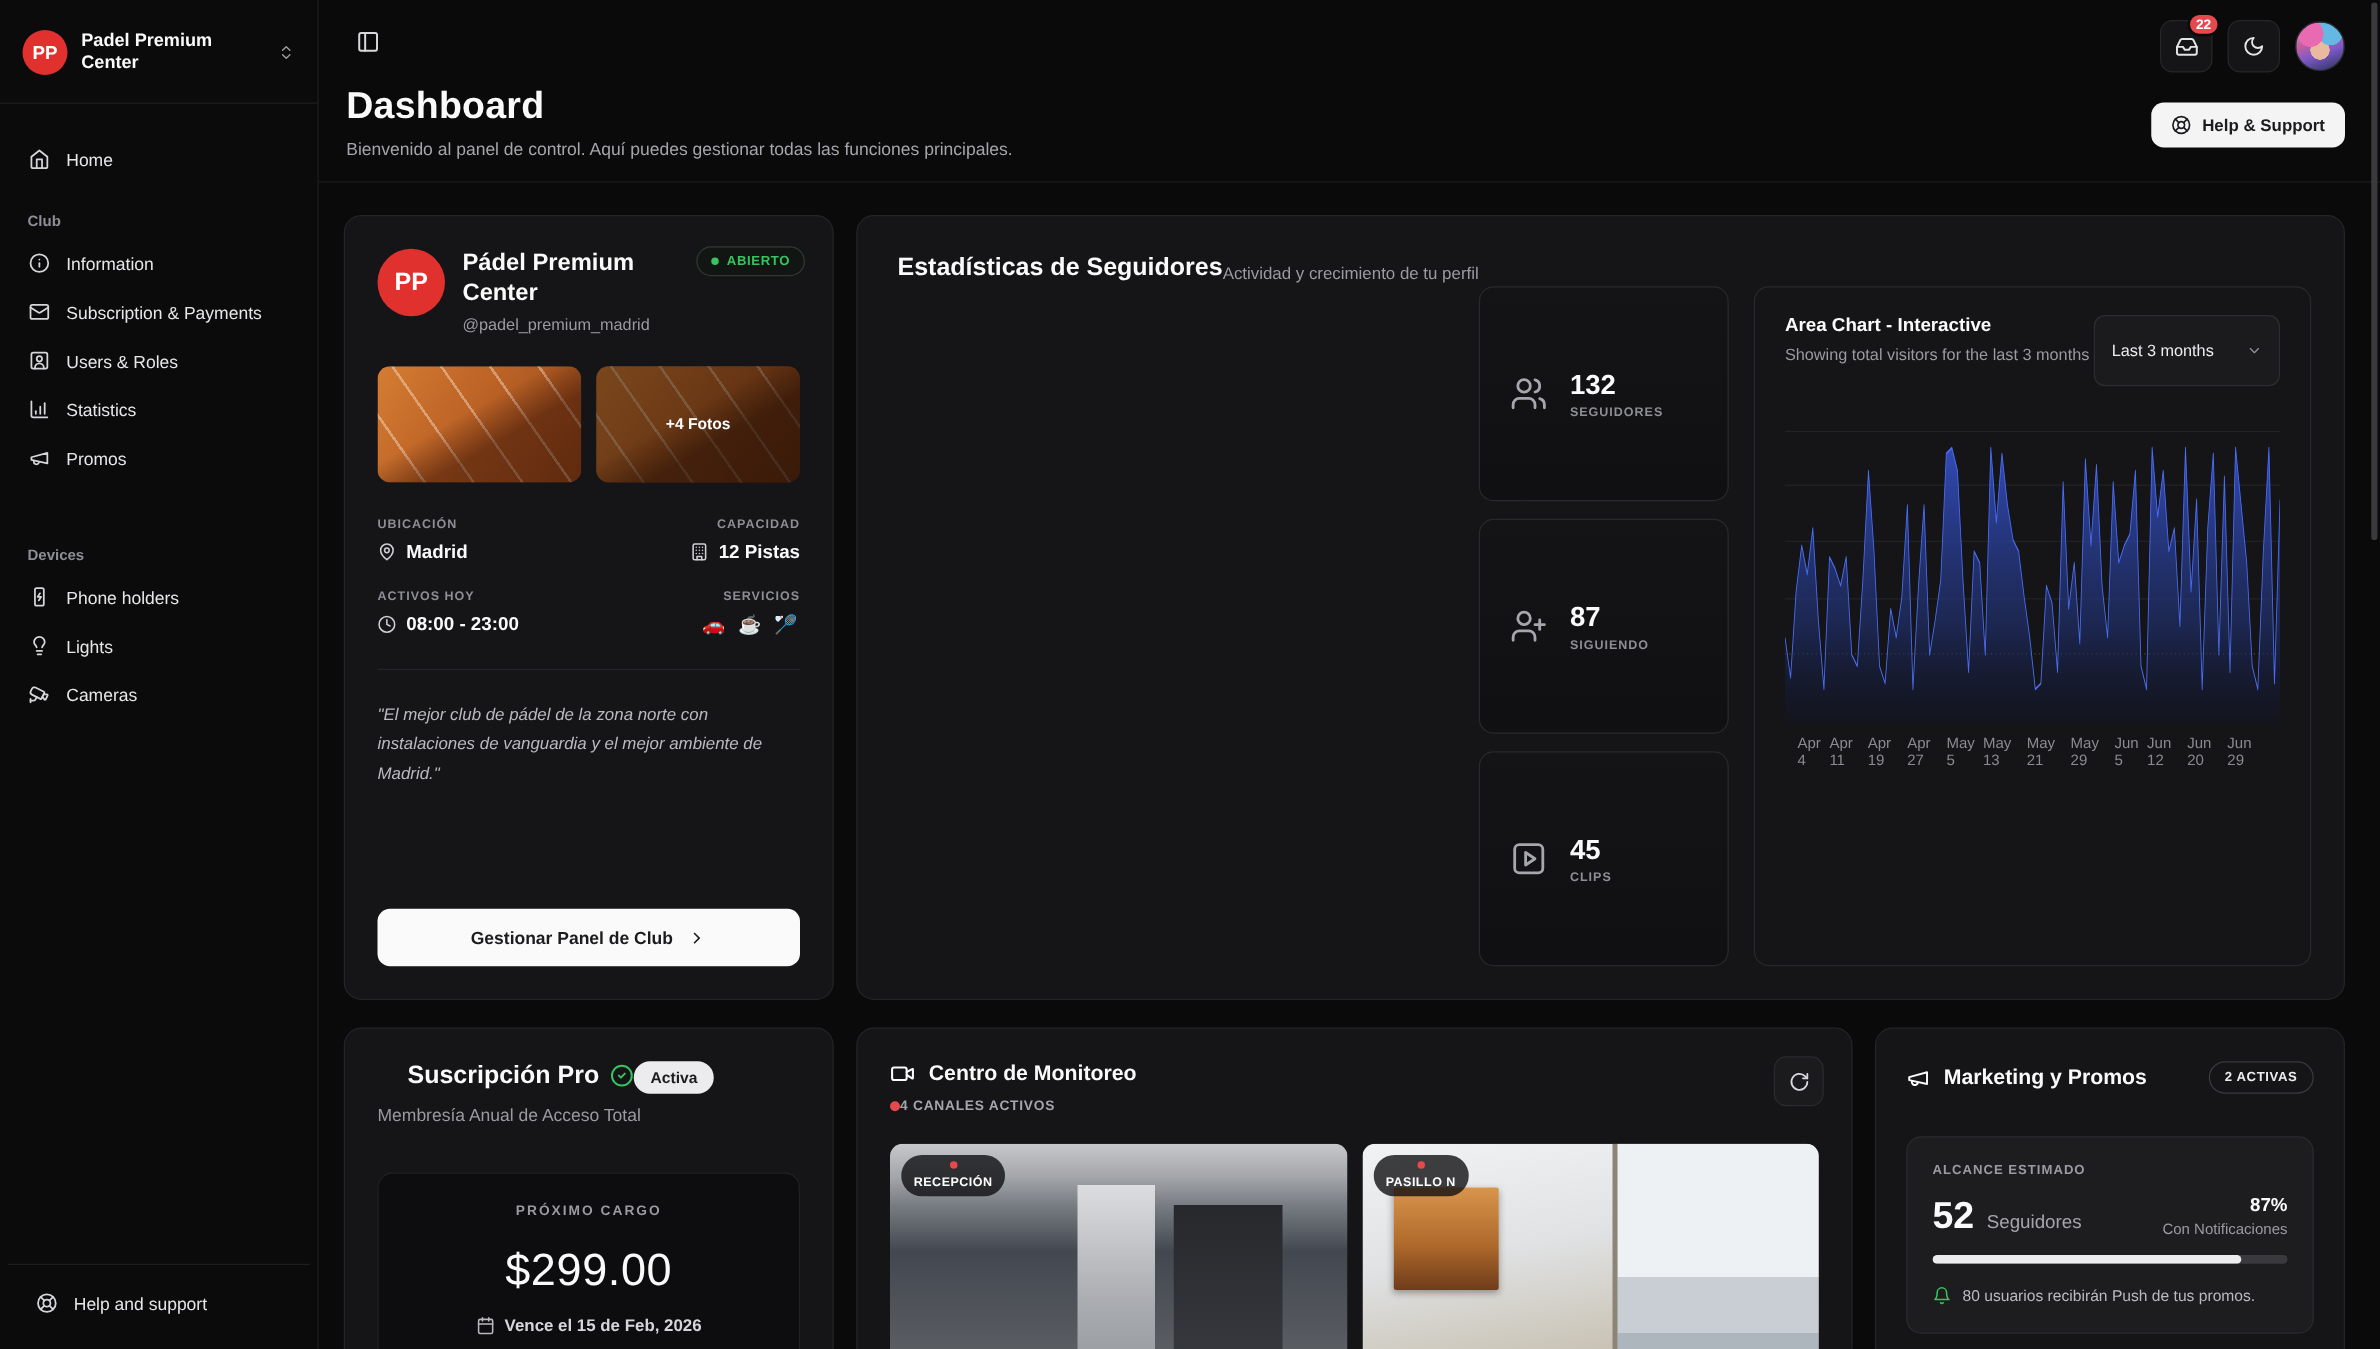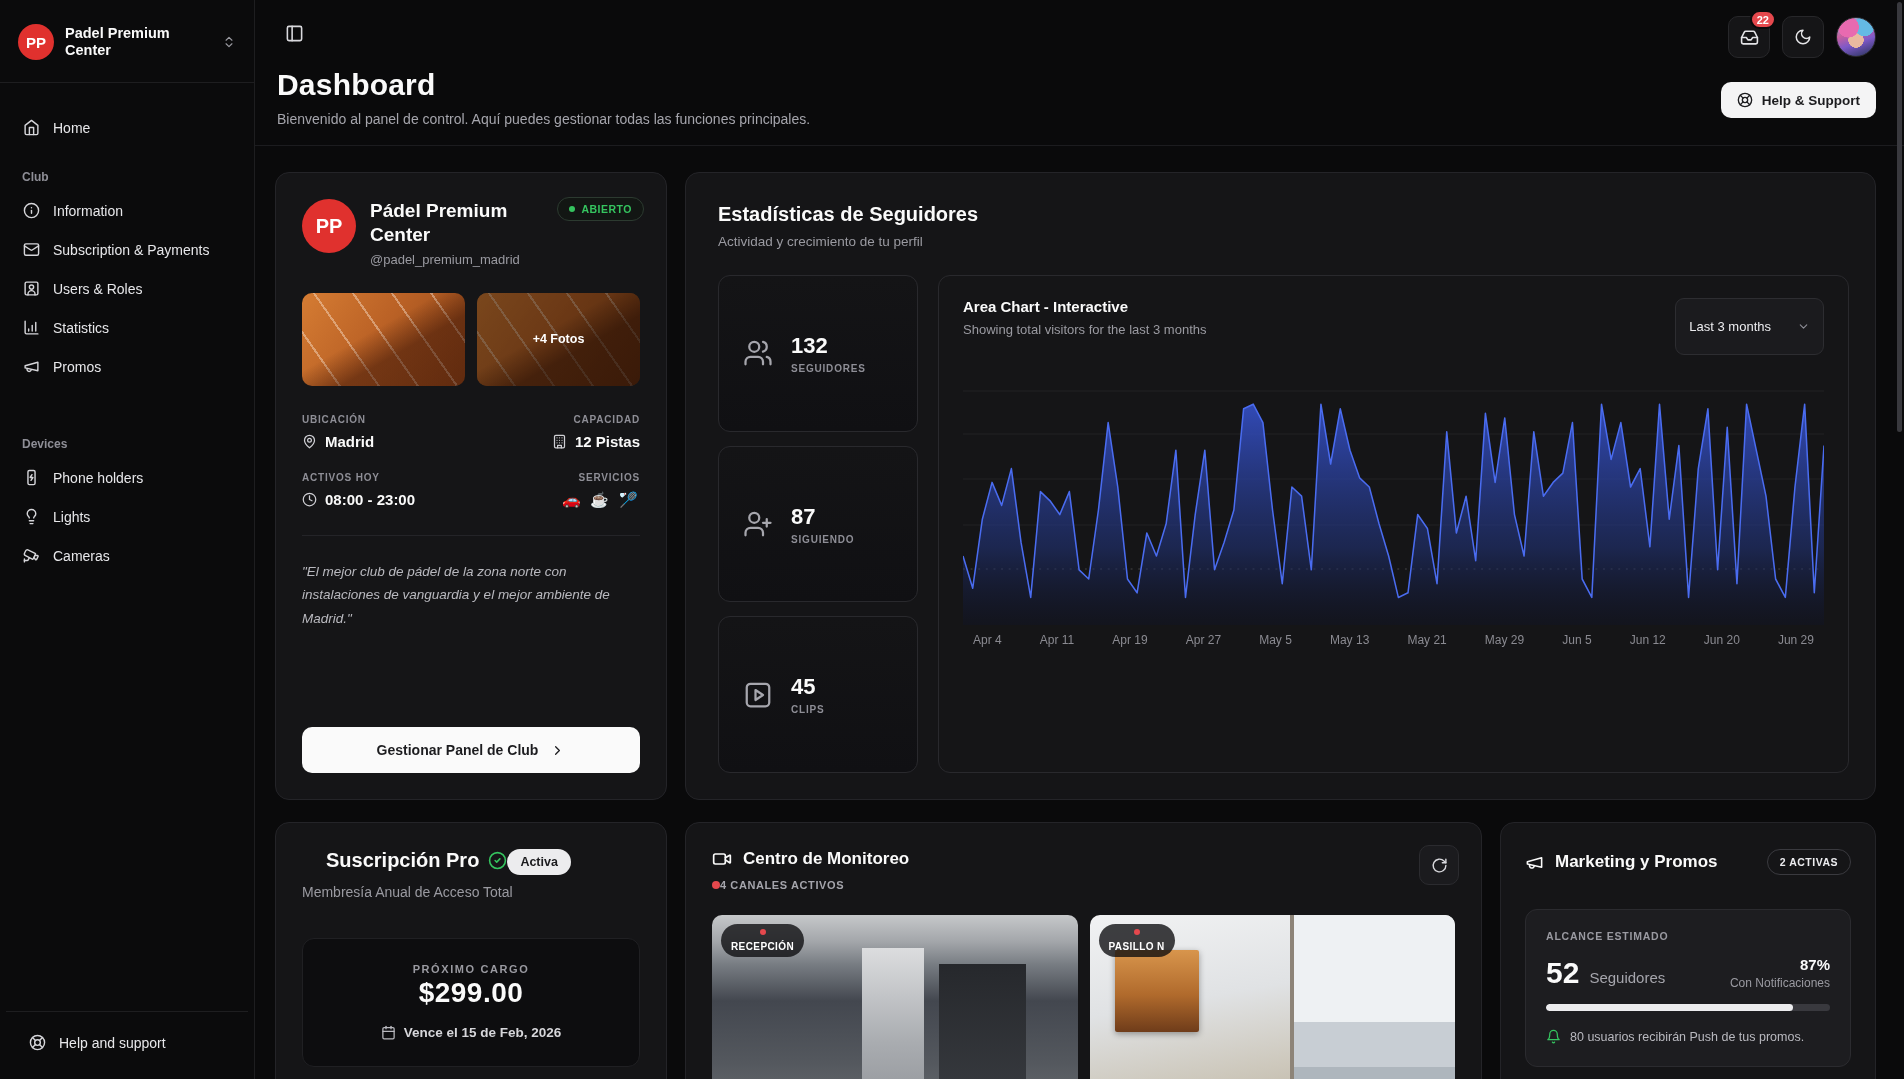--- a/index.html
+++ b/index.html
@@ -79,21 +79,21 @@
   .info-cell.right .info-value { justify-content:flex-end; }
   .info-value .ic { color:#cfcfd4; }
   .services { font-size:15px; letter-spacing:2px; }
   .club-divider { height:1px; background:#242428; margin:26px 0 0 0; }
   .club-quote { font-size:13.5px; font-style:italic; color:#b9b9bf; line-height:1.75; margin-top:24px; }
   .manage-btn { margin-top:auto; height:46px; background:#fafafa; color:#1c1c1f; border:none; border-radius:10px;
     font-size:14px; font-weight:bold; display:flex; align-items:center; justify-content:center; gap:12px;
     cursor:pointer; font-family:inherit; }
 
   
-  .stats-card { flex:1; height:628px; padding:30px 26px 26px 32px; display:flex; flex-direction:column; }
+  .stats-card { flex:1; height:628px; padding:30px 26px 26px 32px; display:flex; flex-direction:row; }
   .stats-title { font-size:20px; font-weight:800; }
   .stats-sub { font-size:13.5px; color:#9a9aa1; margin-top:8px; }
   .stats-body { display:flex; gap:20px; margin-top:26px; flex:1; }
   .stat-col { width:200px; flex:none; display:flex; flex-direction:column; gap:14px; }
   .stat-box { flex:1; border:1px solid #29292d; border-radius:12px; padding:0 24px;
     background:linear-gradient(180deg,#141416 0%,#101013 100%);
     display:flex; align-items:center; gap:18px; }
   .stat-box .ic { color:#a6a6ad; }
   .stat-num { font-size:22px; font-weight:800; }
   .stat-label { font-size:10px; font-weight:bold; letter-spacing:.8px; color:#8e8e96; margin-top:4px; }
@@ -117,21 +117,21 @@
   
   .sub-card { width:392px; flex:none; height:520px; padding:26px; }
   .sub-title-row { display:flex; justify-content:flex-start; align-items:flex-start;margin-left:24px; }
   .sub-title { font-size:20px; font-weight:800; display:flex; align-items:center; gap:9px; }
   .sub-title .ic { color:#35c45f; }
   .pill-light { background:#ececee; color:#1c1c1f; font-size:12.5px; font-weight:bold; border-radius:999px; padding:6px 13px; }
   .sub-sub { font-size:14px; color:#9a9aa1; margin-top:9px; }
   .charge-box { margin-top:38px; background:#0d0d0f; border:1px solid #202023; border-radius:12px;
     padding:24px 10px 26px 10px; text-align:center; }
   .charge-label { font-size:11px; font-weight:bold; letter-spacing:1.6px; color:#9a9aa1; }
-  .charge-amount { font-size:28px; font-weight:700; margin-top:2px; letter-spacing:.5px; }
+  .charge-amount { font-size:36px; font-weight:400; margin-top:20px; letter-spacing:.5px; }
   .charge-due { display:flex; align-items:center; justify-content:center; gap:8px; font-size:13.5px;
     font-weight:bold; color:#d6d6da; margin-top:16px; }
   .charge-due .ic { color:#b9b9bf; }
 
   .monitor-card { flex:1; height:520px; padding:26px; position:relative; }
   .mon-title { font-size:17px; font-weight:800; display:flex; align-items:center; gap:11px; }
   .mon-status { display:flex; align-items:center; gap:0; font-size:11px; font-weight:bold;
     letter-spacing:.6px; color:#a5a5ac; margin-top:10px; }
   .red-dot { width:8px; height:8px; border-radius:50%; background:#e5484d; }
   .refresh-btn { position:absolute; top:22px; right:22px; width:40px; height:40px; border-radius:10px;

